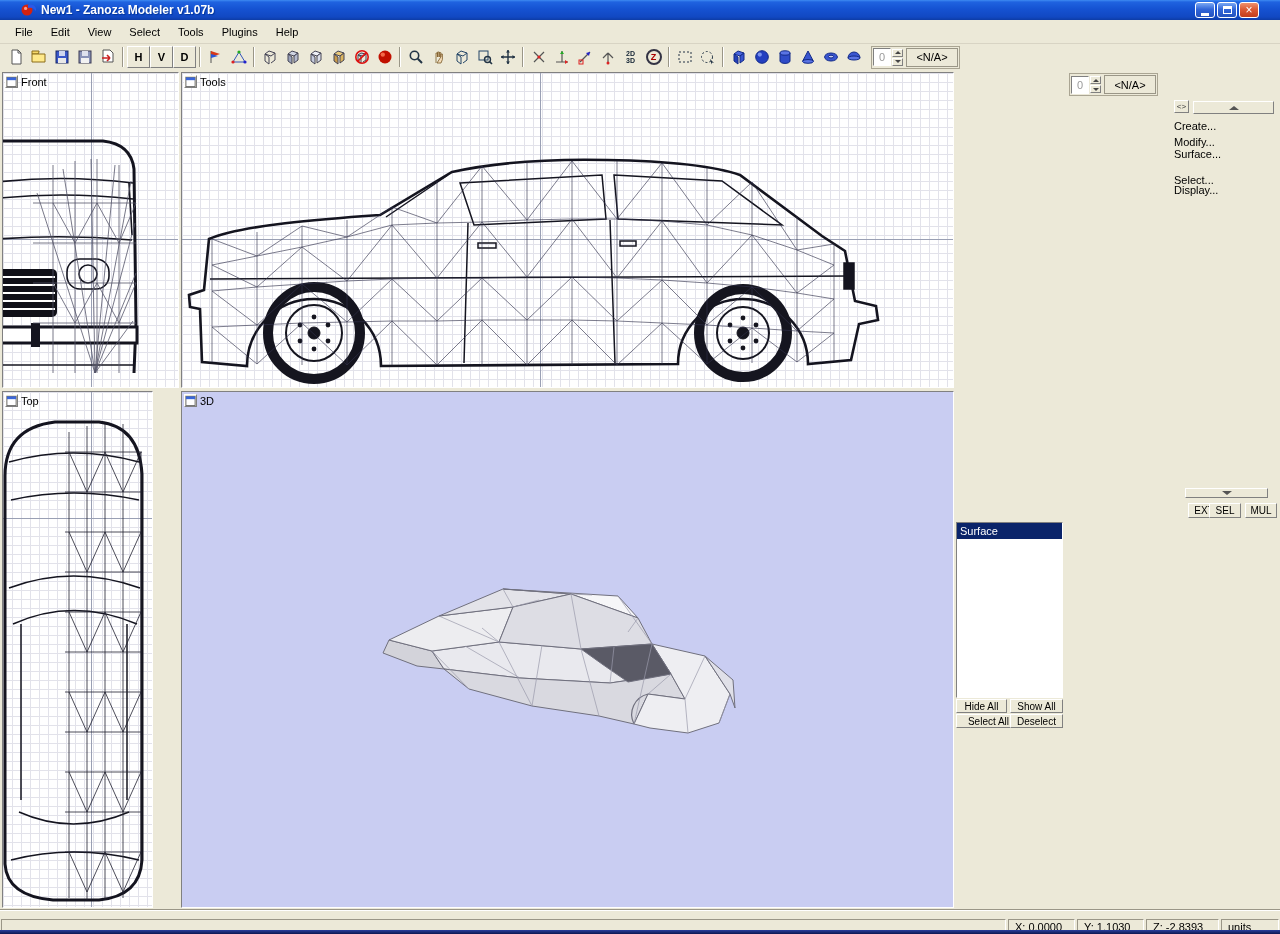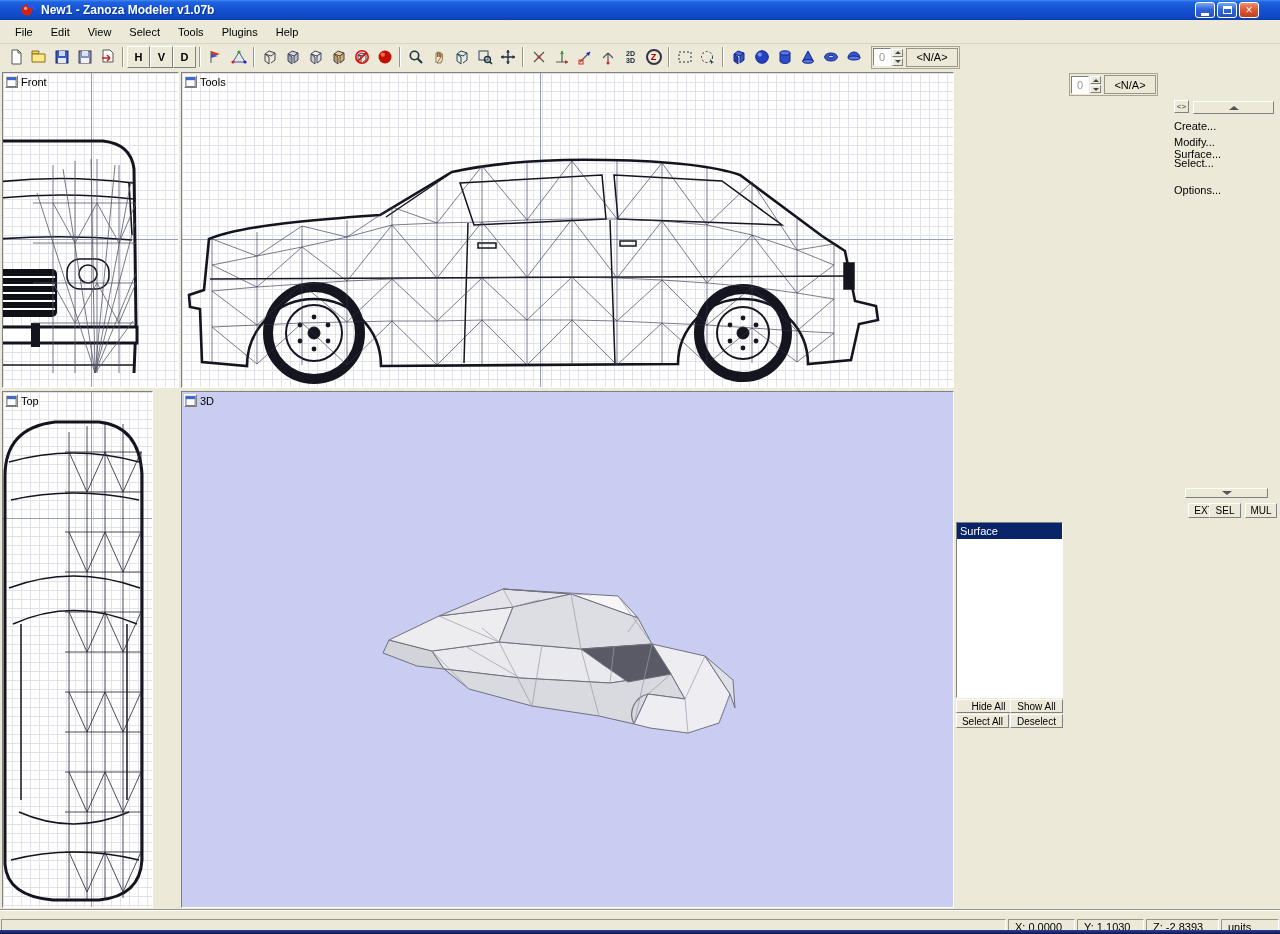--- a/index.html
+++ b/index.html
@@ -639,36 +639,36 @@
     </div>
 
     <div class="rp-smallbtn">&lt;&gt;</div>
     <div class="rp-chevbtn" style="left:238px; top:31px; width:81px; height:13px;">
       <div class="chev up"></div>
     </div>
 
     <div class="rp-cmd" style="top:50px">Create...</div>
     <div class="rp-cmd" style="top:66px">Modify...</div>
     <div class="rp-cmd" style="top:78px">Surface...</div>
-    <div class="rp-cmd" style="top:87px">Select...</div>
-    <div class="rp-cmd" style="top:114px">Options...</div>
+    <div class="rp-cmd" style="top:104px">Select...</div>
+    <div class="rp-cmd" style="top:114px">Display...</div>
 
     <div class="rp-chevbtn" style="left:230px; top:418px; width:83px; height:10px;">
       <div class="chev dn"></div>
     </div>
     <div class="rp-mode" style="left:233px">EXT</div>
     <div class="rp-mode" style="left:254px">SEL</div>
     <div class="rp-mode" style="left:290px">MUL</div>
 
     <div class="surface-list">
       <div class="list-sel">Surface</div>
     </div>
-    <div class="sl-btn" style="left:1px; top:629px; width:65px;">Hide All</div>
+    <div class="sl-btn" style="left:1px; top:629px; width:51px;">Hide All</div>
     <div class="sl-btn" style="left:55px; top:629px; width:53px;">Show All</div>
-    <div class="sl-btn" style="left:1px; top:644px; width:53px;">Select All</div>
+    <div class="sl-btn" style="left:1px; top:644px; width:65px;">Select All</div>
     <div class="sl-btn" style="left:55px; top:644px; width:53px;">Deselect</div>
   </div>
 
   <div class="statusbar">
     <div class="sb-fill"></div>
     <div class="sb-cell" style="width:67px">X: 0.0000</div>
     <div class="sb-cell" style="width:67px">Y: 1.1030</div>
     <div class="sb-cell" style="width:73px">Z: -2.8393</div>
     <div class="sb-cell" style="width:58px">units</div>
   </div>

